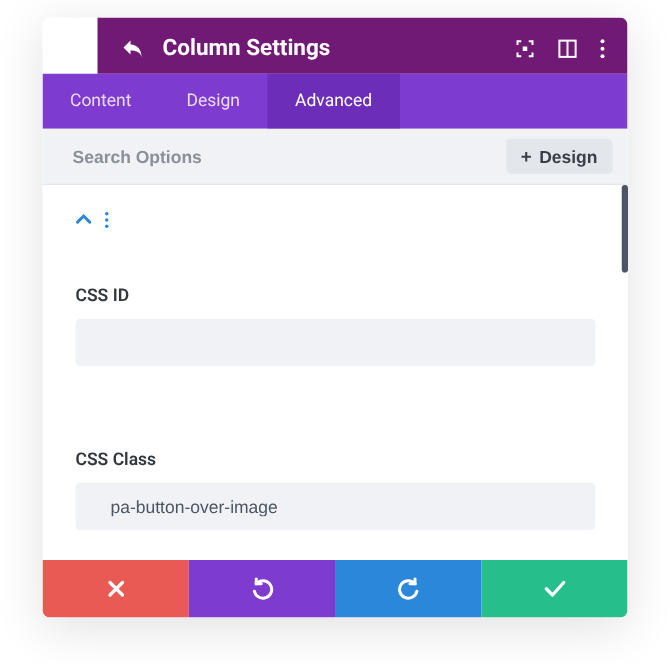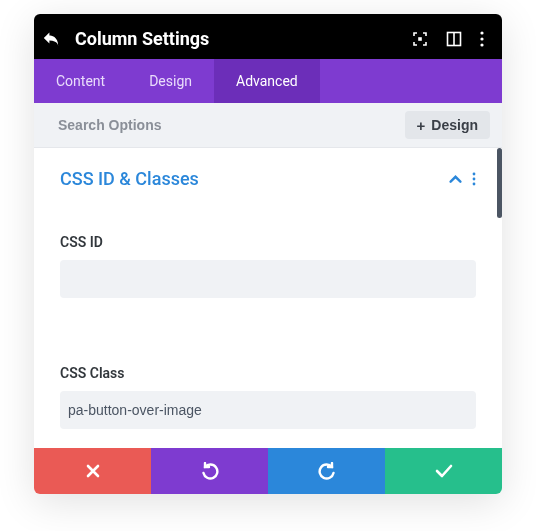--- a/index.html
+++ b/index.html
@@ -18,23 +18,24 @@
     height: 480px;
     border-radius: 6px;
     overflow: hidden;
     box-shadow: 0 8px 40px rgba(0,0,0,0.12);
     display: flex;
     flex-direction: column;
     background: #fff;
   }
   
   .header {
-    background: #000000;
+    background: #701a75;
     color: #fff;
-    padding: 14px 18px 10px 7px;
+    padding: 14px 18px 10px 18px;
+    margin-left: 44px;
   }
   .header-top {
     display: flex;
     align-items: center;
     gap: 14px;
   }
   .back-icon {
     font-size: 20px;
     cursor: pointer;
     line-height: 1;
@@ -158,21 +159,21 @@
     font-weight: 600;
     color: #32373c;
     margin-bottom: 10px;
     margin-top: 45px;
   }
   .field-input {
     width: 100%;
     background: #f0f2f5;
     border: none;
     border-radius: 4px;
-    padding: 10px 8px;
+    padding: 10px 28px;
     font-size: 14px;
     color: #4b5563;
     margin-bottom: 22px;
     outline: none;
     height: 38px;
   }
   
   .footer {
     display: flex;
     height: 46px;
@@ -240,21 +241,20 @@
     <button class="filter-btn">
       <span class="plus">+</span>
       <span>Design</span>
     </button>
   </div>
 
   <div class="content">
     <div class="scroll-indicator"></div>
 
     <div class="section-header">
-      <div class="section-title">CSS ID &amp; Classes</div>
       <div class="section-actions">
         <span class="collapse-icon">
           <svg width="13" height="9" viewBox="0 0 12 8" fill="none" stroke="#2b87da" stroke-width="2.2" stroke-linecap="round">
               <path d="M1.5 6 L6 1.5 L10.5 6"></path>
             </svg>
         </span>
         <span class="kebab">
           <svg width="4" height="14" viewBox="0 0 4 14" fill="#2b87da">
             <circle cx="2" cy="2" r="1.4"></circle>
               <circle cx="2" cy="7" r="1.4"></circle>

